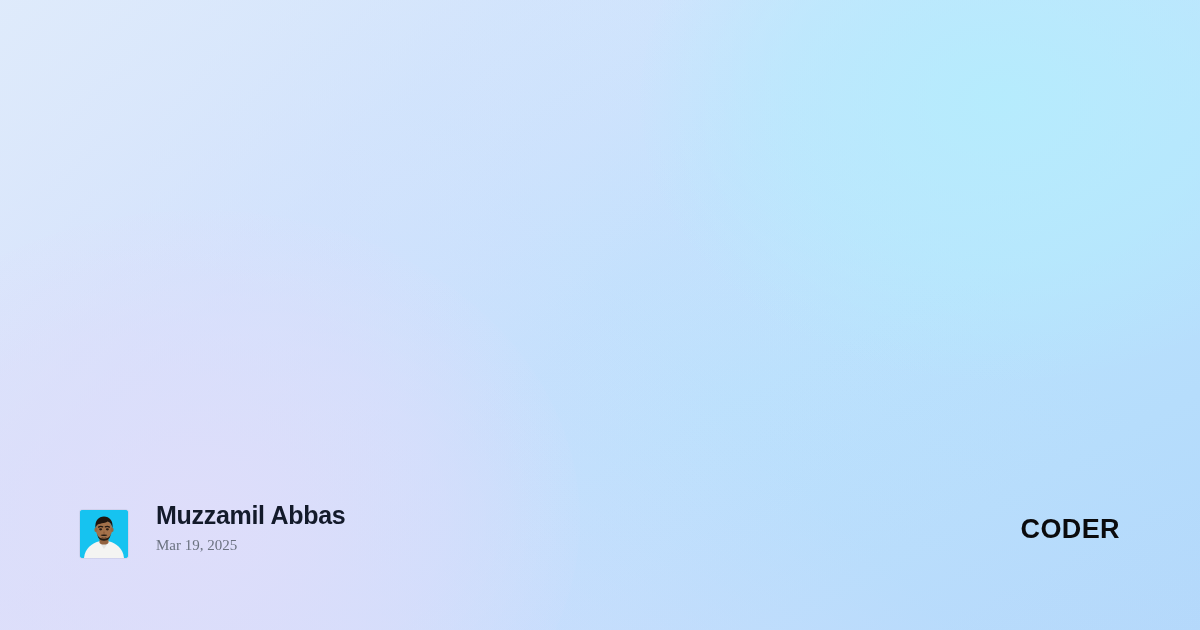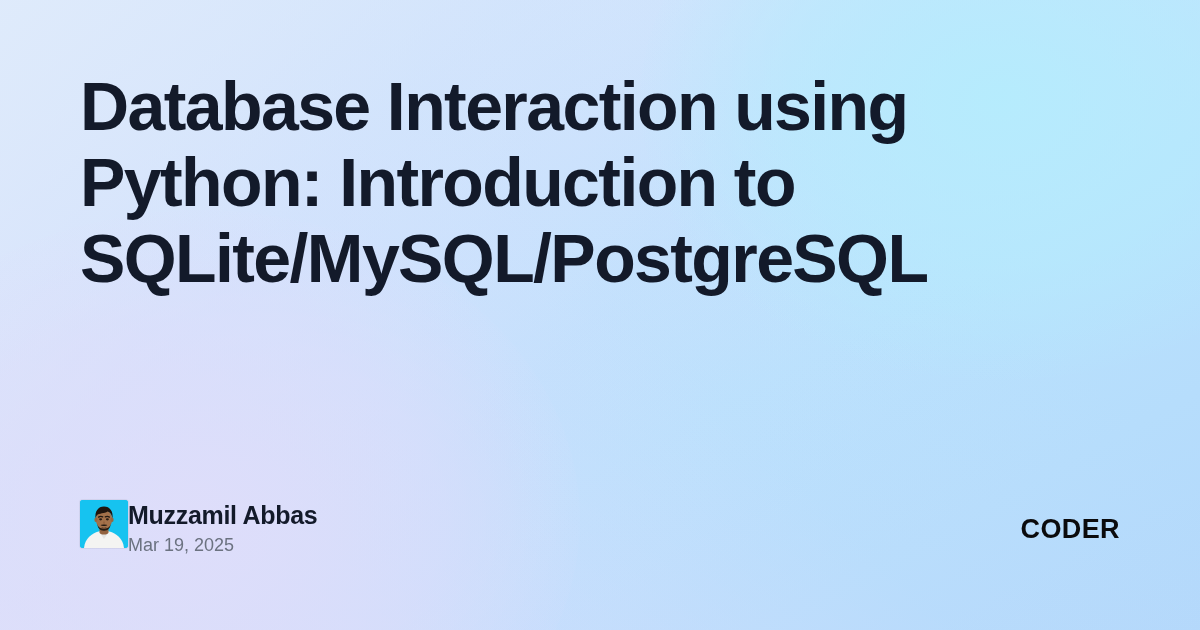--- a/index.html
+++ b/index.html
@@ -101,22 +101,22 @@
     left: 80px;
     right: 80px;
     bottom: 72px;
     display: flex;
     align-items: center;
     justify-content: space-between;
   }
 
   .byline {
     display: flex;
-    align-items: flex-start;
-    gap: 0;
+    align-items: flex-end;
+    gap: 28px;
   }
 
   .avatar {
     width: 48px;
     height: 48px;
     flex: 0 0 48px;
     border-radius: 3px;
     overflow: hidden;
     position: relative;
     background: #16c3f0;
@@ -132,23 +132,23 @@
   }
   .author-name {
     font-family: "Liberation Sans", sans-serif;
     font-weight: bold;
     font-size: 25px;
     line-height: 30px;
     letter-spacing: -0.3px;
     color: #131a2a;
   }
   .post-date {
-    font-family: Liberation Sans, sans-serif;
+    font-family: Liberation Serif, serif;
     font-weight: normal;
-    font-size: 18px;
+    font-size: 15px;
     line-height: 26px;
     color: #6b7280;
   }
 
   .brand {
     display: flex;
     align-items: flex-end;
     font-family: "Liberation Sans", sans-serif;
     font-weight: bold;
     font-size: 27px;
@@ -159,21 +159,20 @@
 </style>
 </head>
 <body>
 
 <div class="card">
   <div class="bloom-tr"></div>
   <div class="bloom-bl"></div>
 
   <div class="content">
 
-    <h1 class="title">Database Interaction using Python: Introduction to SQLite/MySQL/PostgreSQL</h1>
 
     <div class="footer">
 
       <div class="byline">
 
         <div class="avatar">
           <svg viewBox="0 0 48 48" xmlns="http://www.w3.org/2000/svg" aria-hidden="true">
             <rect x="0" y="0" width="48" height="48" fill="#16c3f0"></rect>
 
             <path d="M4 48 C5 38 12 33.5 18.5 31.5 L29.5 31.5 C36 33.5 43 38 44 48 Z" fill="#f4f4f2"></path>

